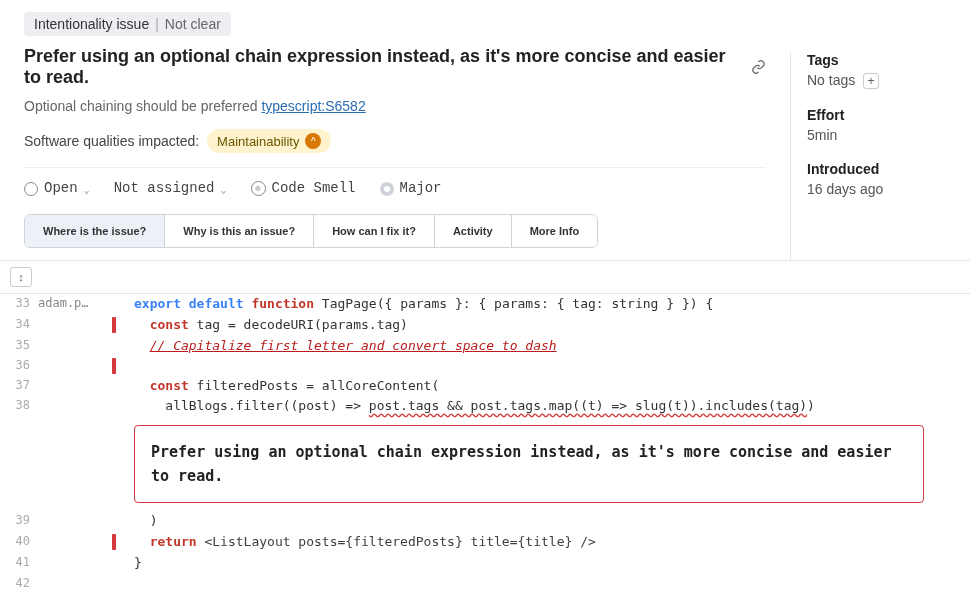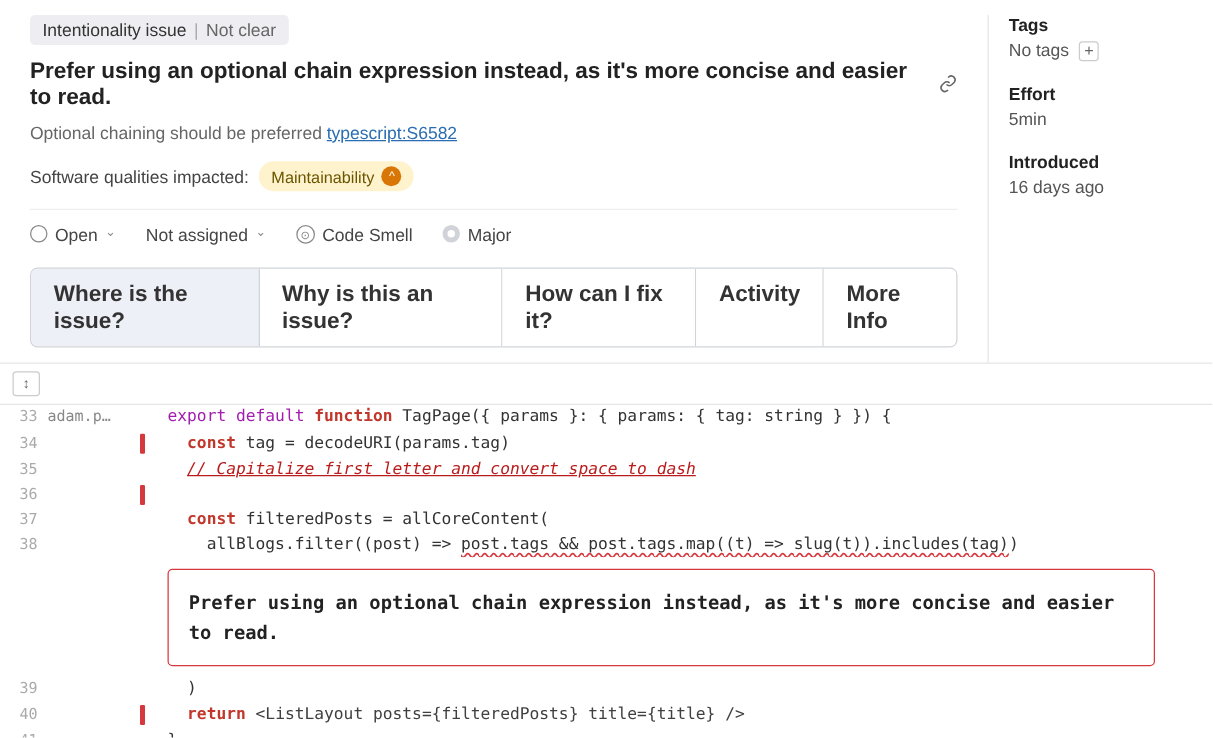--- a/index.html
+++ b/index.html
@@ -1,57 +1,57 @@
 <!DOCTYPE html>
 <html><head>
 <meta charset="utf-8">
 <style>
 * { box-sizing: border-box; margin: 0; padding: 0; }
 body { font-family: -apple-system, BlinkMacSystemFont, "Segoe UI", Helvetica, Arial, sans-serif; font-size: 14px; color: #333; background: #fff; width: 970px; height: 590px; overflow: hidden; }
 .container { display: flex; padding: 12px 0 0 0; }
 .main { flex: 1; padding: 0 24px; }
-.sidebar { width: 180px; border-left: 1px solid #e5e5e5; padding: 0 18px 0 16px; }
+.sidebar { width: 180px; border-left: 1px solid #e5e5e5; padding: 0 18px 0 16px; margin-top: 40px; }
 .header-badges { margin-bottom: 10px; }
 .badge-gray { display: inline-flex; align-items: flex-end; background: #ededf2; border-radius: 4px; padding: 4px 10px; font-size: 14px; color: #333; }
 .badge-divider { color: #aaa; margin: 0 6px; }
 .badge-sub { color: #666; }
 .issue-title { font-size: 18px; font-weight: 700; color: #222; margin-bottom: 10px; display: flex; align-items: center; gap: 8px; }
 .link-icon { width: 16px; height: 16px; color: #666; cursor: pointer; }
 .desc-line { font-size: 14px; color: #666; margin-bottom: 15px; }
 .rule-link { color: #2a6db2; text-decoration: underline; cursor: pointer; }
 .quality-line { font-size: 14px; color: #444; margin-bottom: 14px; display: flex; align-items: center; gap: 8px; }
 .quality-badge { display: inline-flex; align-items: center; gap: 6px; background: #fef3cc; color: #6b5500; padding: 4px 10px; border-radius: 14px; font-size: 13px; font-weight: 500; }
 .quality-badge .circle { width: 16px; height: 16px; border-radius: 50%; background: #d97706; display: inline-flex; align-items: center; justify-content: center; color: #fff; font-size: 10px; }
 .divider { border: 0; border-top: 1px solid #eee; margin: 0 0 12px 0; }
 .status-row { display: flex; align-items: center; gap: 24px; font-size: 14px; color: #444; margin-bottom: 18px; }
-.status-item { display: inline-flex; align-items: flex-start; gap: 6px; cursor: pointer; }
+.status-item { display: inline-flex; align-items: flex-end; gap: 6px; cursor: pointer; font-family: Liberation Mono, monospace; }
 .open-radio { width: 14px; height: 14px; border: 1.5px solid #888; border-radius: 50%; }
 .chev { font-size: 10px; color: #888; }
 .type-icon { width: 15px; height: 15px; border-radius: 50%; border: 1.5px solid #888; display: inline-flex; align-items: center; justify-content: center; font-size: 9px; color: #888; }
 .sev-icon { width: 14px; height: 14px; border-radius: 50%; background: #d0d3d8; display: inline-flex; align-items: center; justify-content: center; }
 .sev-icon::after { content: ""; width: 6px; height: 6px; border-radius: 50%; background: #fff; }
 .tabs { display: flex; border: 1px solid #d0d3d8; border-radius: 6px; overflow: hidden; width: fit-content; margin-bottom: 12px; }
-.tab { padding: 10px 18px; font-size: 18px; font-weight: 600; color: #333; border-right: 1px solid #d0d3d8; cursor: pointer; background: #fff; }
+.tab { padding: 10px 18px; font-size: 11px; font-weight: 600; color: #333; border-right: 1px solid #d0d3d8; cursor: pointer; background: #fff; }
 .tab:last-child { border-right: none; }
 .tab.active { background: #eef0f7; }
 .sidebar-section { margin-bottom: 18px; }
 .sidebar-label { font-size: 14px; font-weight: 700; color: #222; margin-bottom: 4px; }
 .sidebar-value { font-size: 14px; color: #555; }
 .add-tag { display: inline-block; border: 1px solid #ccc; border-radius: 3px; width: 16px; height: 16px; text-align: center; line-height: 13px; font-size: 13px; color: #666; margin-left: 4px; cursor: pointer; }
 .code-panel { border-top: 1px solid #e5e5e5; }
 .expand-bar { padding: 6px 10px; border-bottom: 1px solid #e5e5e5; }
 .expand-btn { width: 22px; height: 20px; border: 1px solid #ccc; border-radius: 3px; display: inline-flex; align-items: center; justify-content: center; cursor: pointer; font-size: 11px; color: #666; }
 .code-area { font-family: ui-monospace, "SF Mono", Menlo, Consolas, monospace; font-size: 13px; line-height: 1.6; }
 .code-row { display: flex; }
 .gutter-ln { width: 38px; text-align: right; padding-right: 8px; color: #aaa; font-size: 12px; user-select: none; }
 .gutter-author { width: 68px; color: #888; font-size: 12px; overflow: hidden; text-overflow: ellipsis; white-space: nowrap; padding-right: 4px; }
 .gutter-mark { width: 28px; display: flex; align-items: center; padding-left: 6px; }
 .marker { width: 4px; height: 16px; background: #d5393e; border-radius: 1px; }
 .code-content { flex: 1; white-space: pre; color: #333; }
-.k-export { color: #a21caf; font-weight: 400; }
+.k-export { color: #3b82f6; font-weight: 700; }
 .k-keyword { color: #c2372b; font-weight: 600; }
 .k-func { color: #333; }
 .k-num { color: #2a9d5a; }
 .k-comment { color: #b91c1c; font-style: italic; text-decoration: underline; }
 .k-str { color: #2a9d5a; }
 .underline-err { text-decoration: underline wavy #d5393e; text-underline-offset: 2px; }
 .issue-box { margin: 8px 0 8px 134px; border: 1px solid #d5393e; border-radius: 4px; padding: 14px 16px; font-size: 15px; font-weight: 600; color: #222; background: #fff; max-width: 790px; }
 .jsx-tag { color: #404040; }
 </style>
 </head>

